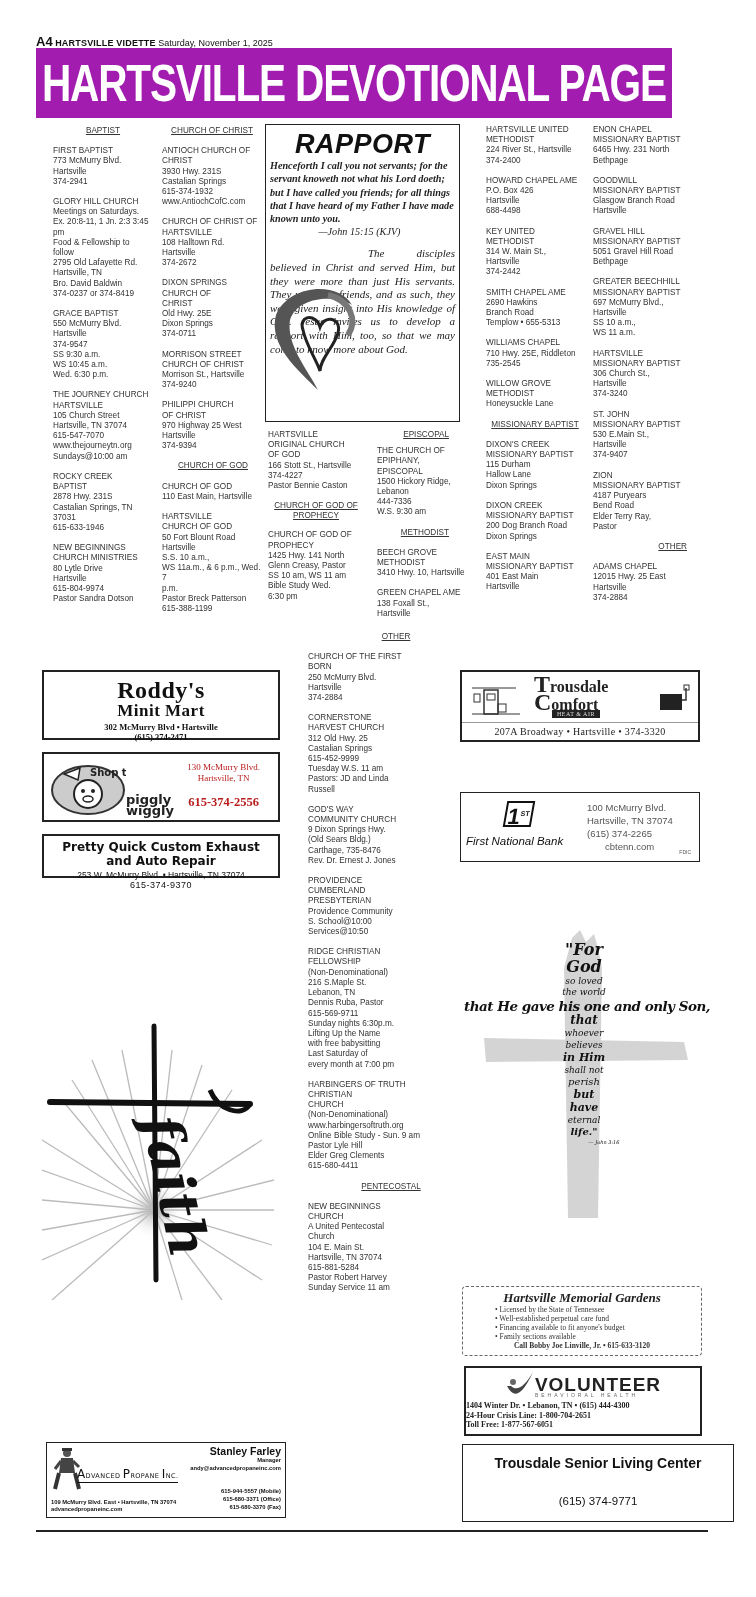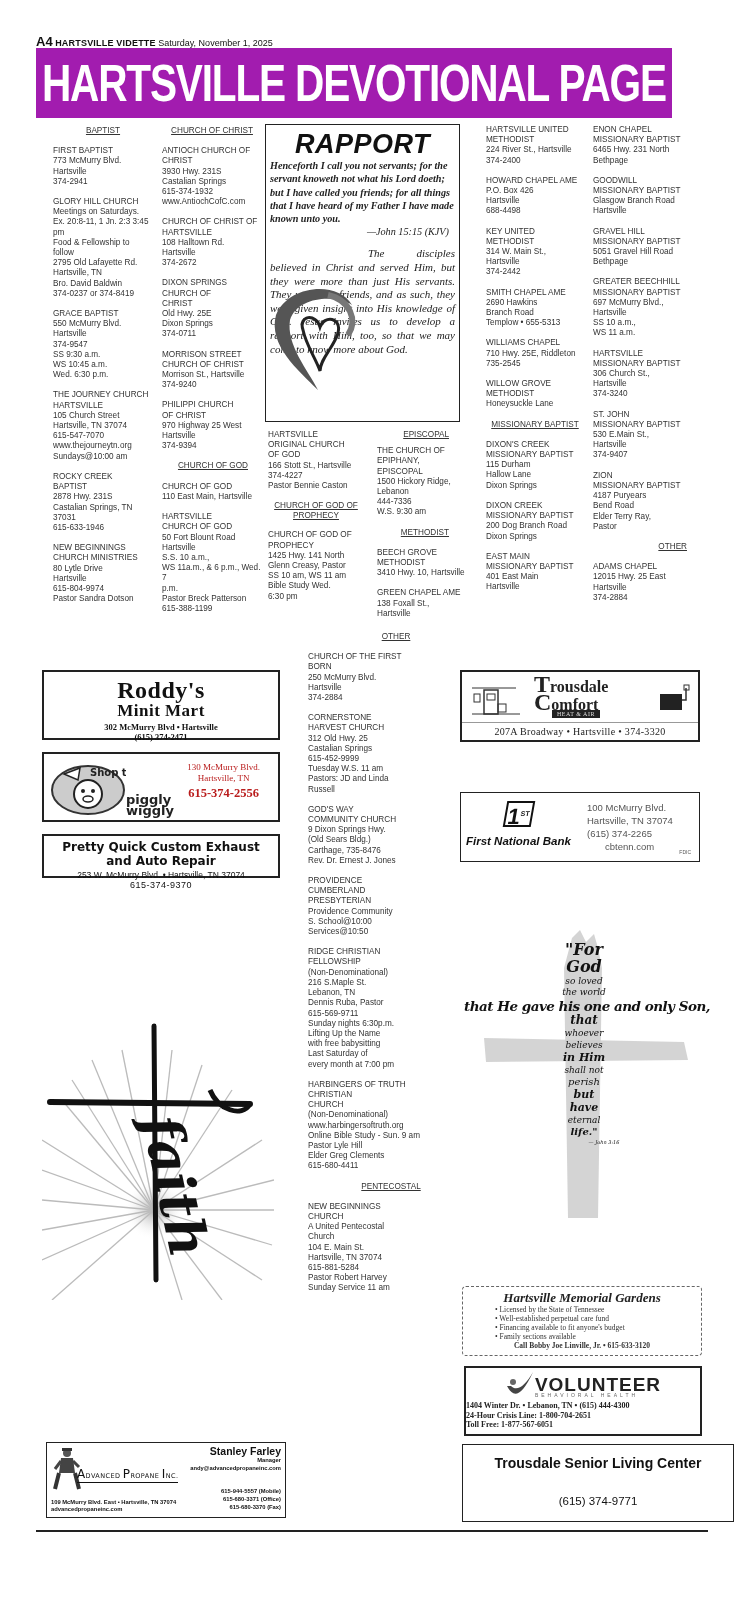--- a/index.html
+++ b/index.html
@@ -12,58 +12,58 @@
   .banner { position: absolute; left: 36px; top: 48px; width: 636px; height: 70px; background: #a21caf; display: flex; align-items: center; justify-content: center; }
   .banner h1 { color: #fff; font-family: "Liberation Sans", sans-serif; font-weight: bold; font-size: 52px; letter-spacing: -1.5px; transform: scaleX(0.78); white-space: nowrap; }
 
   .col { position: absolute; font-family: "Liberation Sans", sans-serif; font-size: 8.2px; line-height: 10.2px; color: #333; transform-origin: 0 0; }
   .col .hd { text-decoration: underline; text-align: center; margin-bottom: 10px; }
   .col .entry { margin-bottom: 10px; white-space: pre-line; }
 
   .rapport { position: absolute; left: 265px; top: 124px; width: 195px; height: 298px; border: 1px solid #222; padding: 4px 4px; }
   .rapport h2 { font-family: "Liberation Sans", sans-serif; font-weight: bold; font-style: italic; font-size: 27px; text-align: center; letter-spacing: 0.5px; line-height: 30px; color: #111; }
   .rapport .verse { font-family: "Liberation Serif", serif; font-style: italic; font-weight: bold; font-size: 10.2px; line-height: 13.3px; color: #222; }
-  .rapport .ref { font-family: "Liberation Serif", serif; font-style: italic; font-size: 10.2px; text-align: right; margin-top: 1px; margin-right: 6px; color: #222; }
+  .rapport .ref { font-family: "Liberation Serif", serif; font-style: italic; font-size: 10.2px; text-align: center; margin-top: 1px; margin-right: 6px; color: #222; }
   .rapport .body { font-family: "Liberation Serif", serif; font-style: italic; font-size: 11px; line-height: 13.6px; text-align: right; margin-top: 10px; color: #222; }
   .rapport .heart { position: absolute; left: 2px; top: 150px; width: 92px; height: 120px; }
 
   .ad { position: absolute; border: 2px solid #222; background: #fff; }
   .roddys { left: 42px; top: 670px; width: 238px; height: 70px; border-width: 2px; text-align: center; font-family: "Liberation Serif", serif; color: #111; }
   .roddys .t1 { font-size: 24px; font-weight: bold; line-height: 24px; margin-top: 6px; letter-spacing: 0.5px; }
   .roddys .t2 { font-size: 17px; font-weight: bold; line-height: 17px; letter-spacing: 0.5px; }
   .roddys .t3 { font-size: 8.5px; font-weight: bold; margin-top: 3px; }
   .roddys .t4 { font-size: 8.5px; font-weight: bold; }
 
   .piggly { left: 42px; top: 752px; width: 238px; height: 70px; }
   .piggly .logo { position: absolute; left: 6px; top: 6px; width: 76px; height: 56px; }
   .piggly .pw { position: absolute; left: 82px; top: 40px; font-family: "DejaVu Sans", sans-serif; font-weight: bold; font-size: 13px; line-height: 11px; color: #222; }
   .piggly .info { position: absolute; right: 18px; top: 8px; text-align: center; font-family: "Liberation Serif", serif; color: #b91c1c; }
   .piggly .info .a { font-size: 9px; line-height: 11px; }
-  .piggly .info .p { font-size: 12.5px; font-weight: bold; margin-top: 2px; }
+  .piggly .info .p { font-size: 12.5px; font-weight: bold; margin-top: 11px; }
 
   .exhaust { left: 42px; top: 834px; width: 238px; height: 44px; text-align: center; color: #111; }
   .exhaust .t1 { font-family: "DejaVu Sans", sans-serif; font-weight: bold; font-size: 12px; line-height: 14px; margin-top: 4px; }
   .exhaust .t2 { font-size: 8.5px; margin-top: 2px; }
   .exhaust .t3 { font-size: 9px; letter-spacing: 0.5px; }
 
   .trousdale { left: 460px; top: 670px; width: 240px; height: 72px; color: #222; }
   .trousdale .brand { position: absolute; left: 72px; top: 4px; font-family: "Liberation Serif", serif; font-weight: bold; }
   .trousdale .brand .l1 { font-size: 16px; line-height: 16px; }
   .trousdale .brand .l1 b { font-size: 24px; }
   .trousdale .brand .l2 { font-size: 16px; line-height: 14px; }
   .trousdale .brand .l2 b { font-size: 24px; }
   .trousdale .ha { position: absolute; left: 90px; top: 38px; background: #222; color: #ddd; font-size: 6px; padding: 1px 5px; font-family: "Liberation Serif", serif; letter-spacing: 0.5px; }
   .trousdale .addr { position: absolute; left: 0; right: 0; bottom: 3px; text-align: center; font-family: "Liberation Serif", serif; font-size: 10px; border-top: 1px solid #999; padding-top: 3px; letter-spacing: 0.3px; }
   .trousdale .ic1 { position: absolute; left: 8px; top: 12px; width: 52px; height: 34px; }
   .trousdale .ic2 { position: absolute; right: 8px; top: 12px; width: 32px; height: 30px; }
 
   .fnb { left: 460px; top: 792px; width: 240px; height: 70px; border-width: 1px; color: #333; }
   .fnb .one { position: absolute; left: 44px; top: 8px; width: 28px; height: 26px; border: 2px solid #111; transform: skewX(-10deg); text-align: center; font-weight: bold; font-size: 22px; line-height: 22px; color: #111; }
   .fnb .one sup { font-size: 7px; }
-  .fnb .name { position: absolute; left: 5px; top: 42px; font-weight: bold; font-style: italic; font-size: 11.5px; color: #111; }
+  .fnb .name { position: absolute; left: 5px; top: 42px; font-weight: normal; font-style: italic; font-size: 11.5px; color: #111; }
   .fnb .info { position: absolute; left: 126px; top: 8px; font-size: 9.5px; line-height: 13px; color: #555; }
   .fnb .fdic { position: absolute; right: 8px; bottom: 6px; font-size: 5px; color: #555; }
 
   .cross-verse { position: absolute; left: 464px; top: 928px; width: 240px; height: 290px; }
   .faith { position: absolute; left: 42px; top: 970px; width: 232px; height: 330px; }
 
   .memorial { position: absolute; left: 462px; top: 1286px; width: 240px; height: 70px; border: 1px dashed #666; border-radius: 4px; padding: 4px 6px; color: #333; font-family: "Liberation Serif", serif; }
   .memorial .t { font-weight: bold; font-style: italic; font-size: 13px; text-align: center; color: #222; line-height: 14px; }
   .memorial ul { list-style: none; font-size: 7.5px; line-height: 9px; margin-left: 26px; }
   .memorial .call { font-size: 7.5px; font-weight: bold; text-align: center; }

